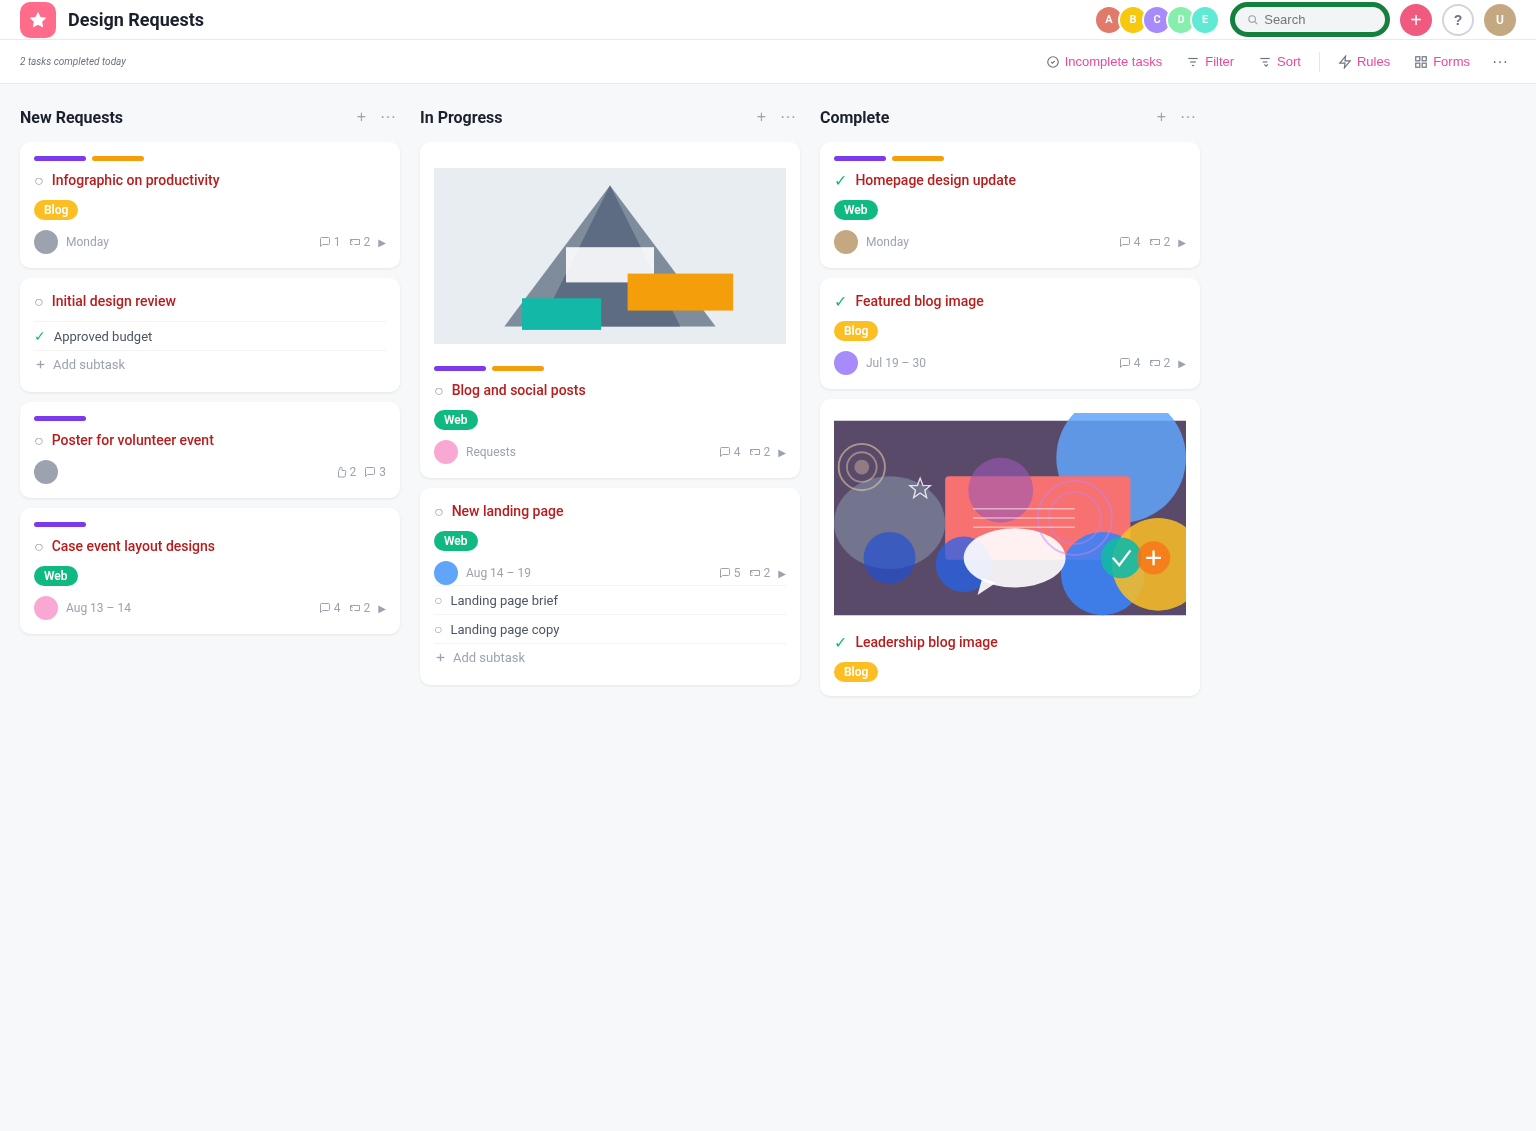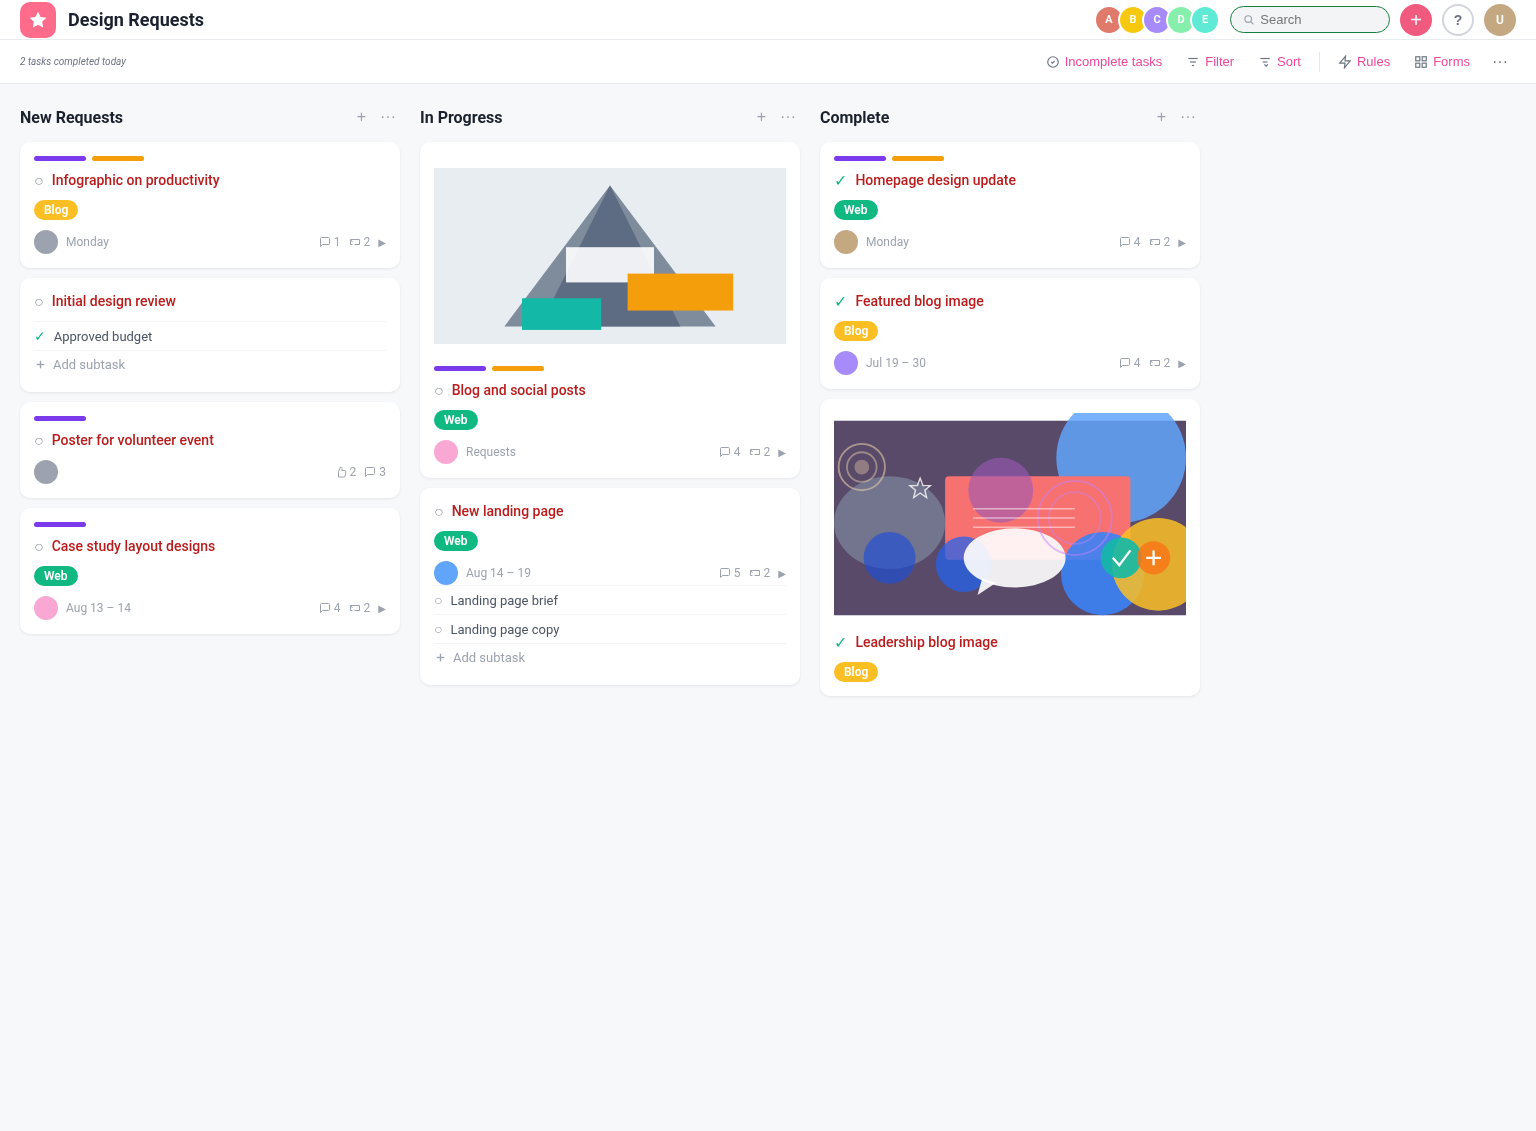--- a/index.html
+++ b/index.html
@@ -15,21 +15,21 @@
     .nav-tab.active { color: #f05a7e; border-bottom: 2px solid #f05a7e; border-radius: 0; font-weight: 500; }
     .header-right { margin-left: auto; display: flex; align-items: center; gap: 10px; }
     .avatars { display: flex; }
     .avatar { width: 30px; height: 30px; border-radius: 50%; border: 2px solid #fff; margin-left: -6px; overflow: hidden; background: #ccc; display: flex; align-items: center; justify-content: center; font-size: 11px; font-weight: 600; color: #fff; }
     .avatar:first-child { margin-left: 0; }
     .avatar.av1 { background: #f6c90e; }
     .avatar.av2 { background: #e07b6b; }
     .avatar.av3 { background: #a78bfa; }
     .avatar.av4 { background: #5eead4; }
     .avatar.av5 { background: #86efac; }
-    .search-bar { display: flex; align-items: center; background: #f3f4f6; border: 1px solid #15803d; border-radius: 20px; padding: 5px 12px; gap: 6px; width: 160px; }
+    .search-bar { display: flex; align-items: center; background: #f3f4f6; border: 5px solid #15803d; border-radius: 20px; padding: 5px 12px; gap: 6px; width: 160px; }
     .search-bar input { border: none; background: transparent; outline: none; font-size: 13px; color: #374151; width: 100%; }
     .btn-add { width: 32px; height: 32px; border-radius: 50%; background: #f05a7e; border: none; color: #fff; font-size: 20px; cursor: pointer; display: flex; align-items: center; justify-content: center; line-height: 1; }
     .btn-help { width: 32px; height: 32px; border-radius: 50%; border: 2px solid #d1d5db; background: #fff; color: #6b7280; font-size: 14px; cursor: pointer; display: flex; align-items: center; justify-content: center; font-weight: 600; }
     .user-avatar { width: 32px; height: 32px; border-radius: 50%; background: #c4a882; display: flex; align-items: center; justify-content: center; font-size: 12px; font-weight: 600; color: #fff; cursor: pointer; }
 
     
     .toolbar { background: #fff; border-bottom: 1px solid #e8eaed; padding: 0 20px; display: flex; align-items: center; height: 44px; gap: 4px; }
     .status-text { font-size: 10px; color: #6b7280; flex: 1; font-style: italic; }
     .toolbar-right { display: flex; align-items: center; gap: 4px; }
     .toolbar-btn { display: flex; align-items: center; gap: 5px; padding: 5px 10px; border: none; background: none; color: #ec4899; font-size: 13px; cursor: pointer; border-radius: 4px; white-space: nowrap; }
@@ -249,21 +249,21 @@
         </div>
       </div>
     </div>
 
     <div class="card">
       <div class="card-tags">
         <div class="tag-bar purple"></div>
       </div>
       <div class="card-title-row">
         <span class="task-icon">○</span>
-        <span class="card-title">Case study layout designs</span>
+        <span class="card-title">Case event layout designs</span>
       </div>
       <span class="badge badge-web">Web</span>
       <div class="card-footer">
         <div class="card-avatar pink"></div>
         <span class="card-date">Aug 13 – 14</span>
         <div class="card-meta">
           <span class="meta-item">
             <svg width="12" height="12" viewBox="0 0 24 24" fill="none" stroke="currentColor" stroke-width="2">
                 <path d="M21 15a2 2 0 0 1-2 2H7l-4 4V5a2 2 0 0 1 2-2h14a2 2 0 0 1 2 2z"></path>
               </svg>

